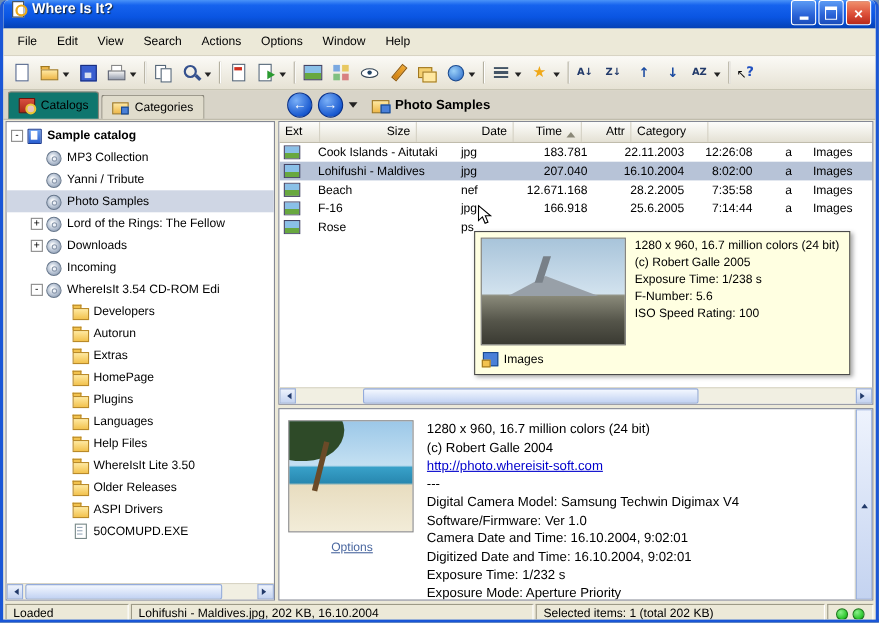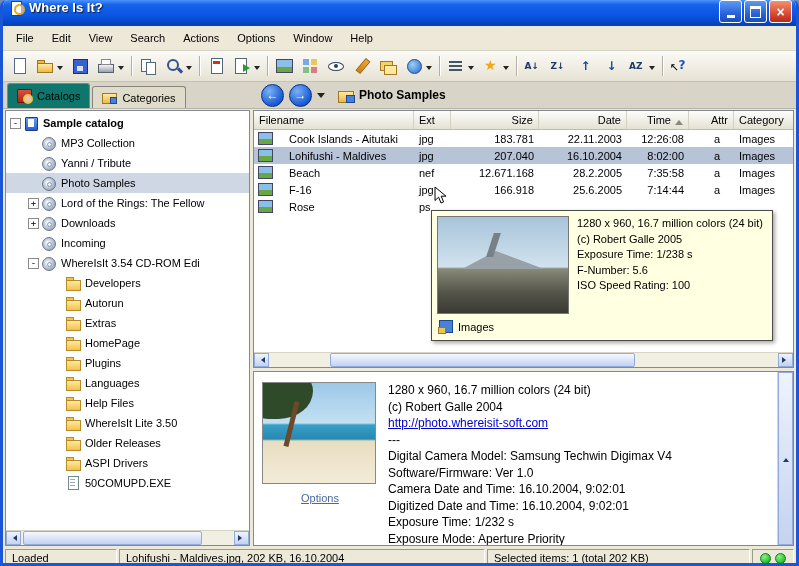--- a/index.html
+++ b/index.html
@@ -531,24 +531,20 @@
         <span class="sarr">
             <span class="tri-r"></span>
           </span>
       </div>
     </div>
 
     <div class="rightpanel">
       <div class="listarea">
         <div class="listheader">
 
-            <span class="hcell" data-key="filename" data-align="left">
-              <span>Filename</span>
-
-            </span>
 
             <span class="hcell" data-key="ext" data-align="left">
               <span>Ext</span>
 
             </span>
 
             <span class="hcell" data-key="size" data-align="right">
               <span>Size</span>
 
             </span>

